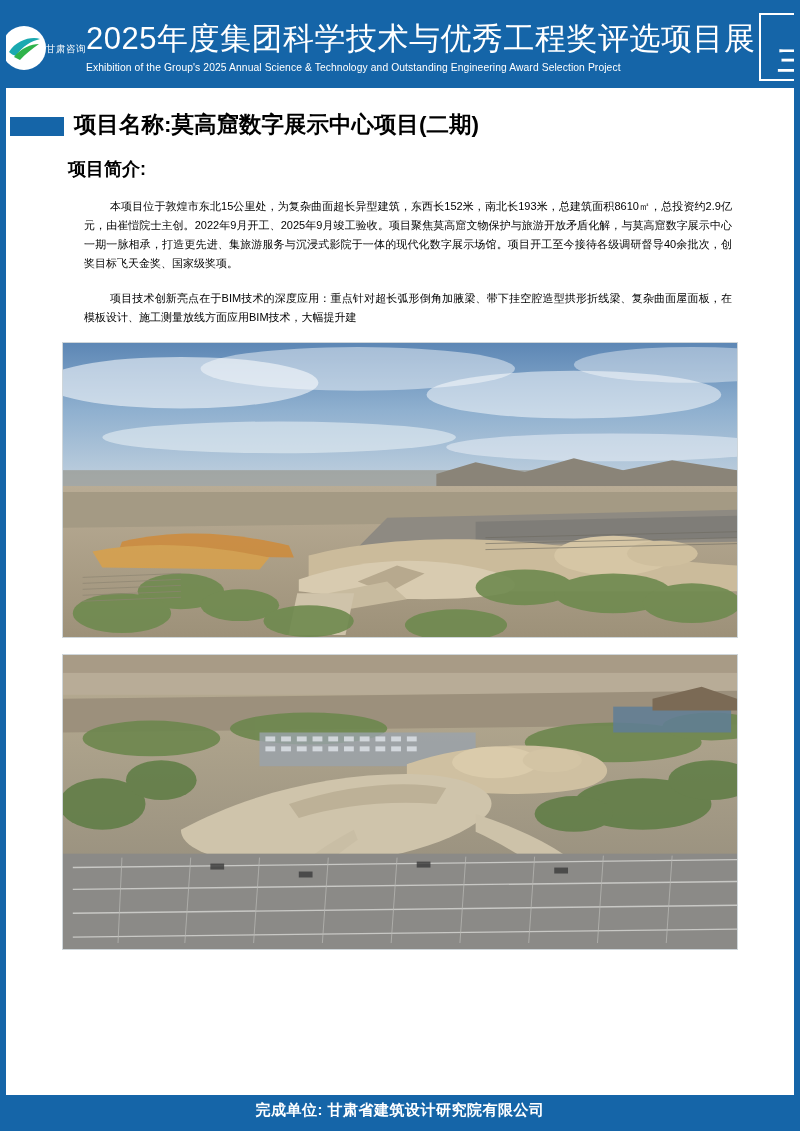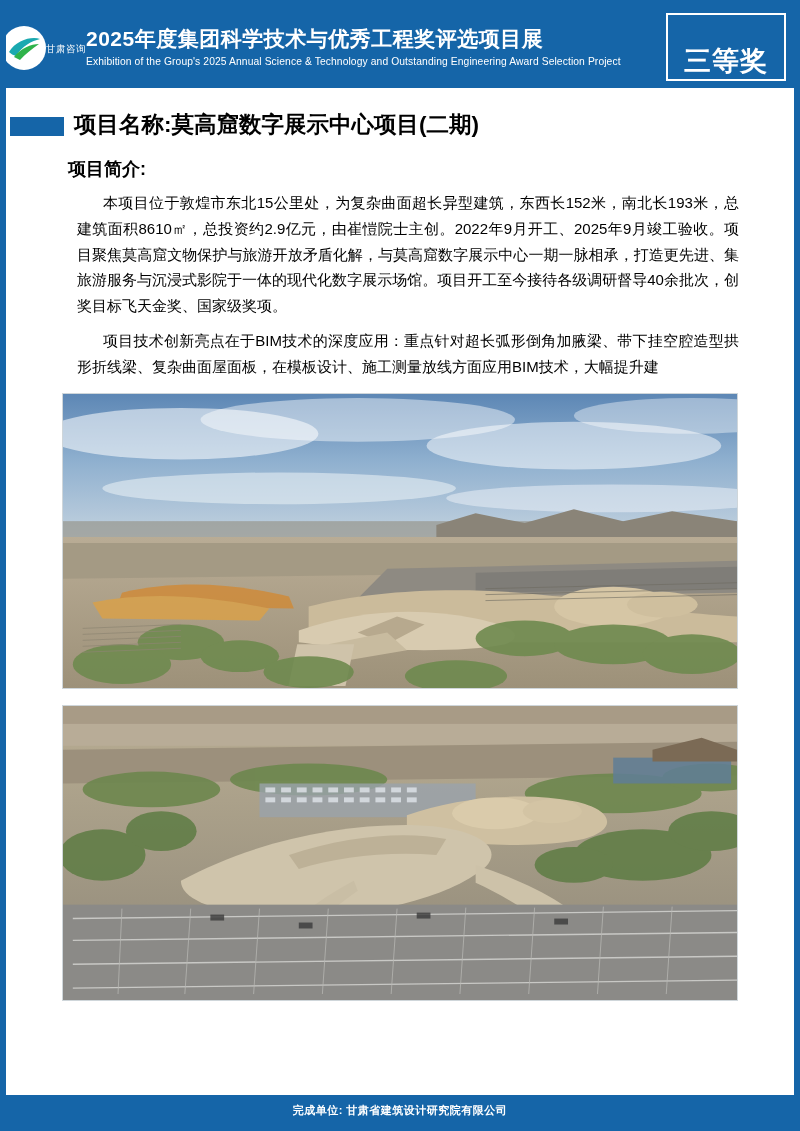--- a/index.html
+++ b/index.html
@@ -60,22 +60,22 @@
     white-space: nowrap;
   }
   .header-titles {
     flex: 1;
     display: flex;
     flex-direction: column;
     justify-content: center;
     padding-left: 4px;
   }
   .header-title-cn {
-    font-size: 21px;
-    font-weight: bold;
+    font-size: 31px;
+    font-weight: normal;
     color: #ffffff;
     letter-spacing: 0.5px;
     line-height: 1.15;
     white-space: nowrap;
   }
   .header-title-en {
     font-size: 10.3px;
     color: #ffffff;
     margin-top: 5px;
     letter-spacing: 0.1px;
@@ -122,27 +122,27 @@
     padding: 0 46px 0 62px;
     margin-top: 17px;
   }
   .intro-label {
     font-size: 18px;
     font-weight: bold;
     color: #000;
     margin-bottom: 3px;
   }
   .para {
-    font-size: 15px;
+    font-size: 11px;
     line-height: 1.72;
     text-align: justify;
     text-justify: inter-ideograph;
     text-indent: 26px;
     color: #000;
-    margin: 9px;
+    margin: 16px;
   }
   .para + .para { margin-top: 1px; }
   
   .photos {
     margin-top: 13px;
     padding: 0 56px;
   }
   .photo {
     width: 100%;
     height: 296px;
@@ -159,21 +159,21 @@
     left: 0;
     right: 0;
     bottom: 0;
     height: 30px;
     background: #1565a8;
     display: flex;
     align-items: center;
     justify-content: center;
   }
   .footer-text {
-    font-size: 11px;
+    font-size: 15px;
     font-weight: bold;
     color: #ffffff;
     letter-spacing: 0.5px;
   }
 </style>
 </head>
 <body>
 
 <div class="page">
 

